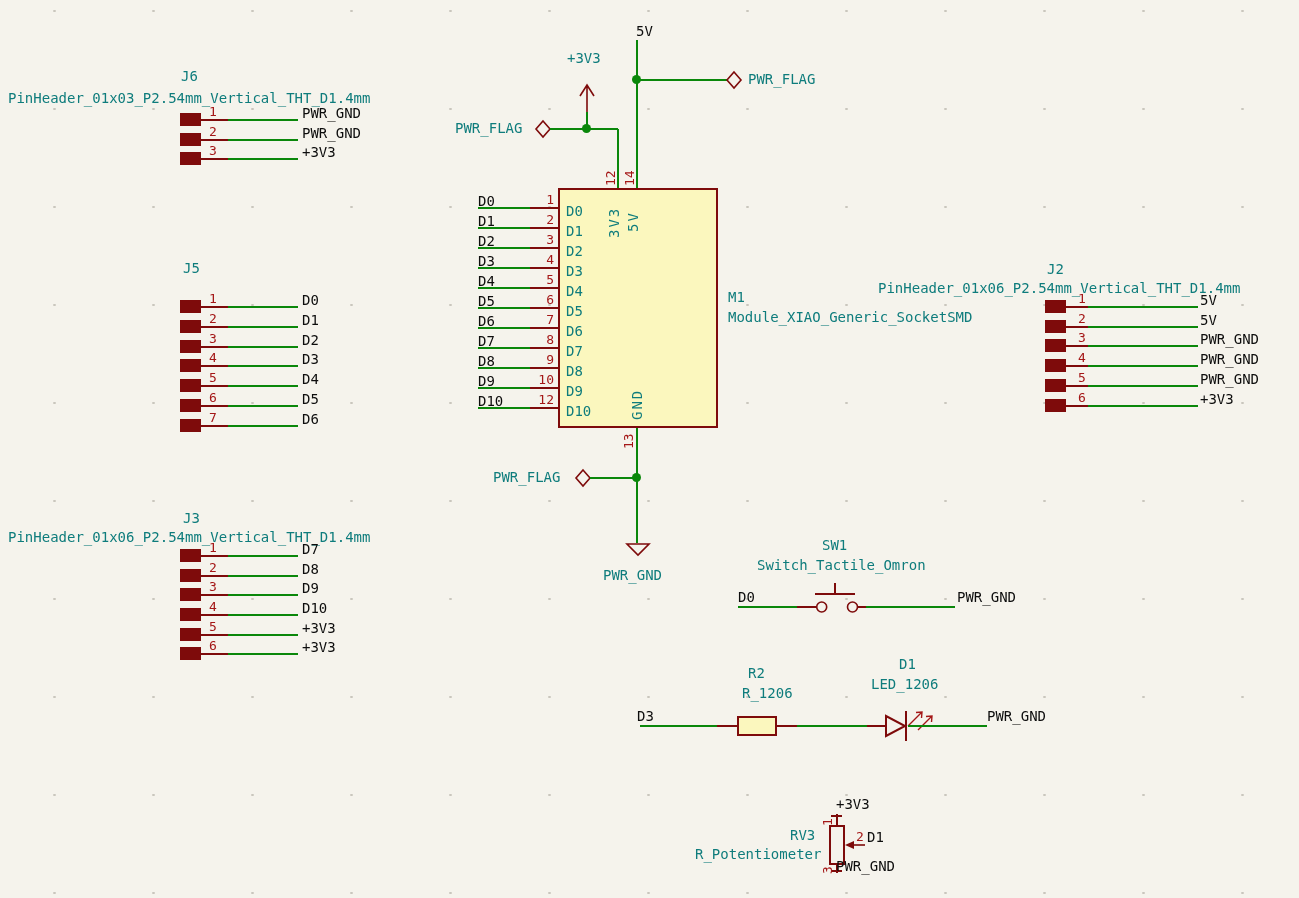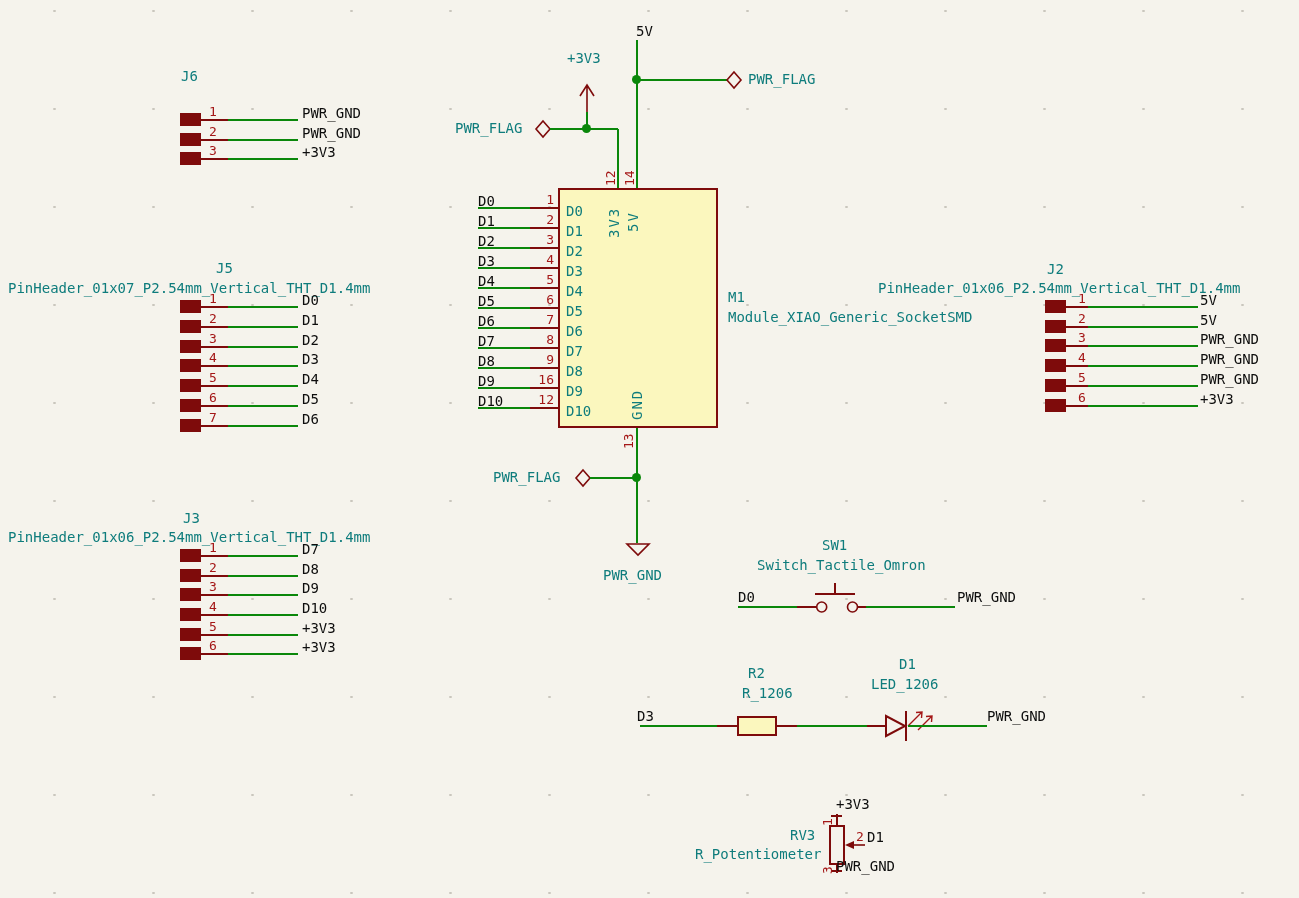--- a/index.html
+++ b/index.html
@@ -108,21 +108,21 @@
       <div class="t num" style="left: 528px; top: 333px; width: 26px; text-align: right;">8</div>
       <div class="t val" style="left: 566px; top: 344px;">D7</div>
       <div class="t lbl" style="left: 478px; top: 354px;">D8</div>
       <div class="wireh" style="left: 478px; top: 367px; width: 52px;"></div>
       <div class="pinh" style="left: 530px; top: 367px; width: 28px;"></div>
       <div class="t num" style="left: 528px; top: 353px; width: 26px; text-align: right;">9</div>
       <div class="t val" style="left: 566px; top: 364px;">D8</div>
       <div class="t lbl" style="left: 478px; top: 374px;">D9</div>
       <div class="wireh" style="left: 478px; top: 387px; width: 52px;"></div>
       <div class="pinh" style="left: 530px; top: 387px; width: 28px;"></div>
-      <div class="t num" style="left: 528px; top: 373px; width: 26px; text-align: right;">16</div>
+      <div class="t num" style="left: 528px; top: 373px; width: 26px; text-align: right;">10</div>
       <div class="t val" style="left: 566px; top: 384px;">D9</div>
       <div class="t lbl" style="left: 478px; top: 394px;">D10</div>
       <div class="wireh" style="left: 478px; top: 407px; width: 52px;"></div>
       <div class="pinh" style="left: 530px; top: 407px; width: 28px;"></div>
       <div class="t num" style="left: 528px; top: 393px; width: 26px; text-align: right;">12</div>
       <div class="t val" style="left: 566px; top: 404px;">D10</div>
     </div>
   <div id="m1-vert-pins">
       <div class="t num vtext" style="left: 604px; top: 186px;">12</div>
       <div class="t val vtext pname" style="left: 607px; top: 238px;">3V3</div>
@@ -139,40 +139,40 @@
   </svg>
   <div class="t val" style="left:493px;top:470px;">PWR_FLAG</div>
   <div class="wireh" style="left:590px;top:477px;width:47px;"></div>
   <div class="wirev" style="left:636px;top:478px;height:65px;"></div>
   <svg style="left:624px;top:540px;" width="28" height="20">
     <polygon points="3,4 25,4 14,15" fill="none" stroke="#7E0B0B" stroke-width="1.6"></polygon>
   </svg>
   <div class="t val" style="left:603px;top:568px;">PWR_GND</div>
 
   <div class="t val" style="left:181px;top:69px;">J6</div>
+  <div class="t val" style="left:8px;top:91px;">PinHeader_01x03_P2.54mm_Vertical_THT_D1.4mm</div>
   <div id="j6-rows">
       <div class="pad" style="left: 180px; top: 113px;"></div>
       <div class="pinh" style="left: 201px; top: 119px; width: 27px;"></div>
       <div class="wireh" style="left: 228px; top: 119px; width: 70px;"></div>
       <div class="t num" style="left: 199px; top: 105px; width: 28px; text-align: center;">1</div>
       <div class="t lbl" style="left: 302px; top: 106px;">PWR_GND</div>
       <div class="pad" style="left: 180px; top: 133px;"></div>
       <div class="pinh" style="left: 201px; top: 139px; width: 27px;"></div>
       <div class="wireh" style="left: 228px; top: 139px; width: 70px;"></div>
       <div class="t num" style="left: 199px; top: 125px; width: 28px; text-align: center;">2</div>
       <div class="t lbl" style="left: 302px; top: 126px;">PWR_GND</div>
       <div class="pad" style="left: 180px; top: 152px;"></div>
       <div class="pinh" style="left: 201px; top: 158px; width: 27px;"></div>
       <div class="wireh" style="left: 228px; top: 158px; width: 70px;"></div>
       <div class="t num" style="left: 199px; top: 144px; width: 28px; text-align: center;">3</div>
       <div class="t lbl" style="left: 302px; top: 145px;">+3V3</div>
     </div>
 
-  <div class="t val" style="left:183px;top:261px;margin-left:33px;">J5</div>
-  <div class="t val" style="left:8px;top:281px;">PinHeader_01x07_P2.54mm_Vertical_THT_D1.4mm</div>
+  <div class="t val" style="left:183px;top:261px;">J5</div>
   <div id="j5-rows">
       <div class="pad" style="left: 180px; top: 300px;"></div>
       <div class="pinh" style="left: 201px; top: 306px; width: 27px;"></div>
       <div class="wireh" style="left: 228px; top: 306px; width: 70px;"></div>
       <div class="t num" style="left: 199px; top: 292px; width: 28px; text-align: center;">1</div>
       <div class="t lbl" style="left: 302px; top: 293px;">D0</div>
       <div class="pad" style="left: 180px; top: 320px;"></div>
       <div class="pinh" style="left: 201px; top: 326px; width: 27px;"></div>
       <div class="wireh" style="left: 228px; top: 326px; width: 70px;"></div>
       <div class="t num" style="left: 199px; top: 312px; width: 28px; text-align: center;">2</div>

